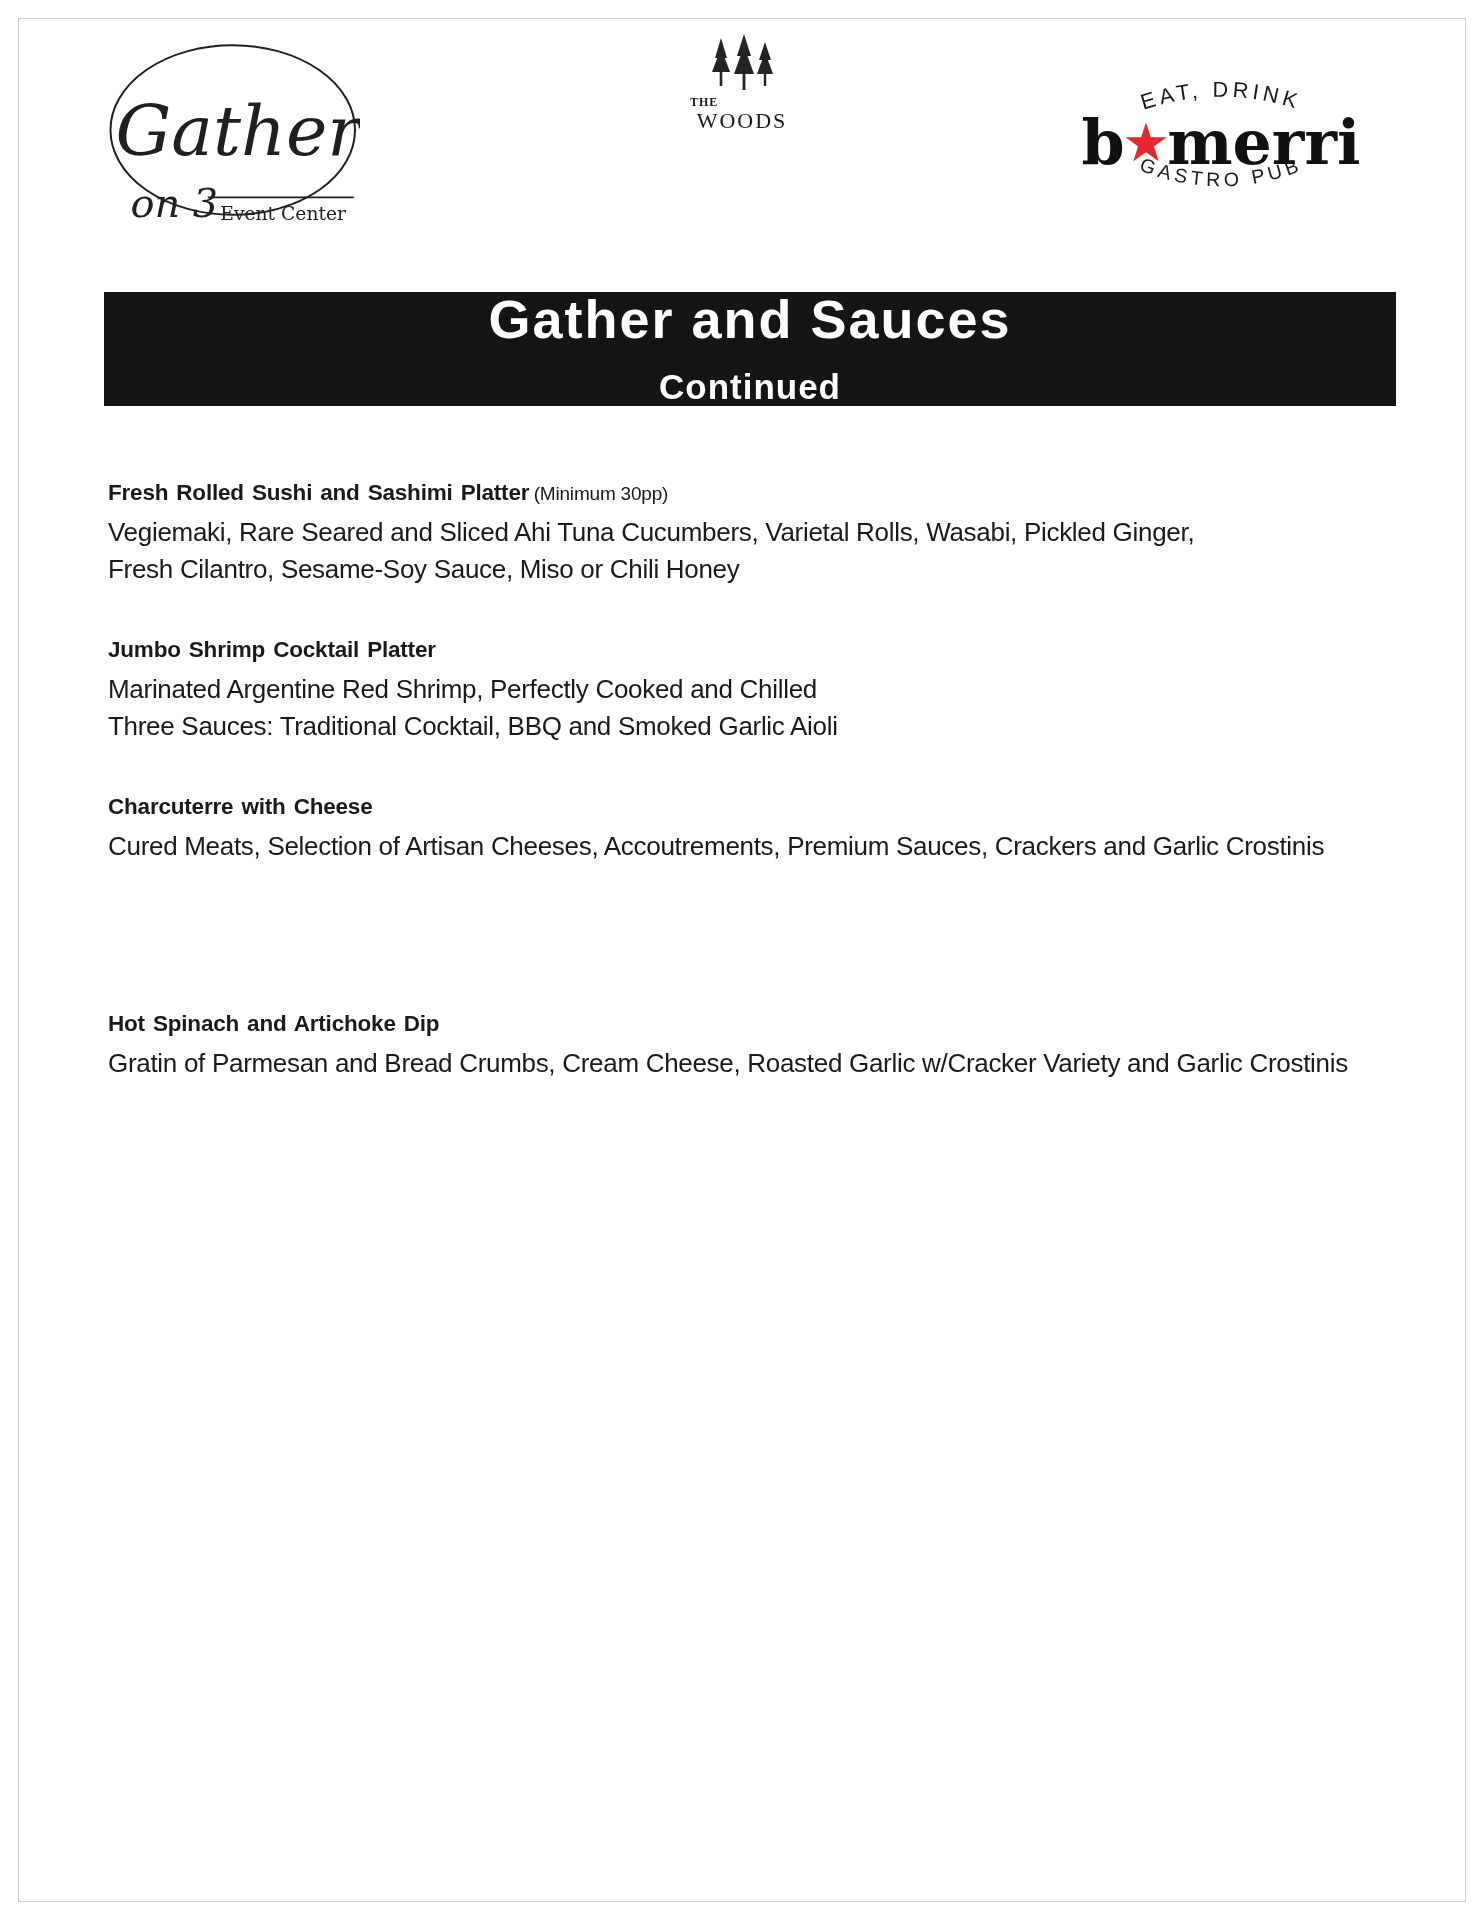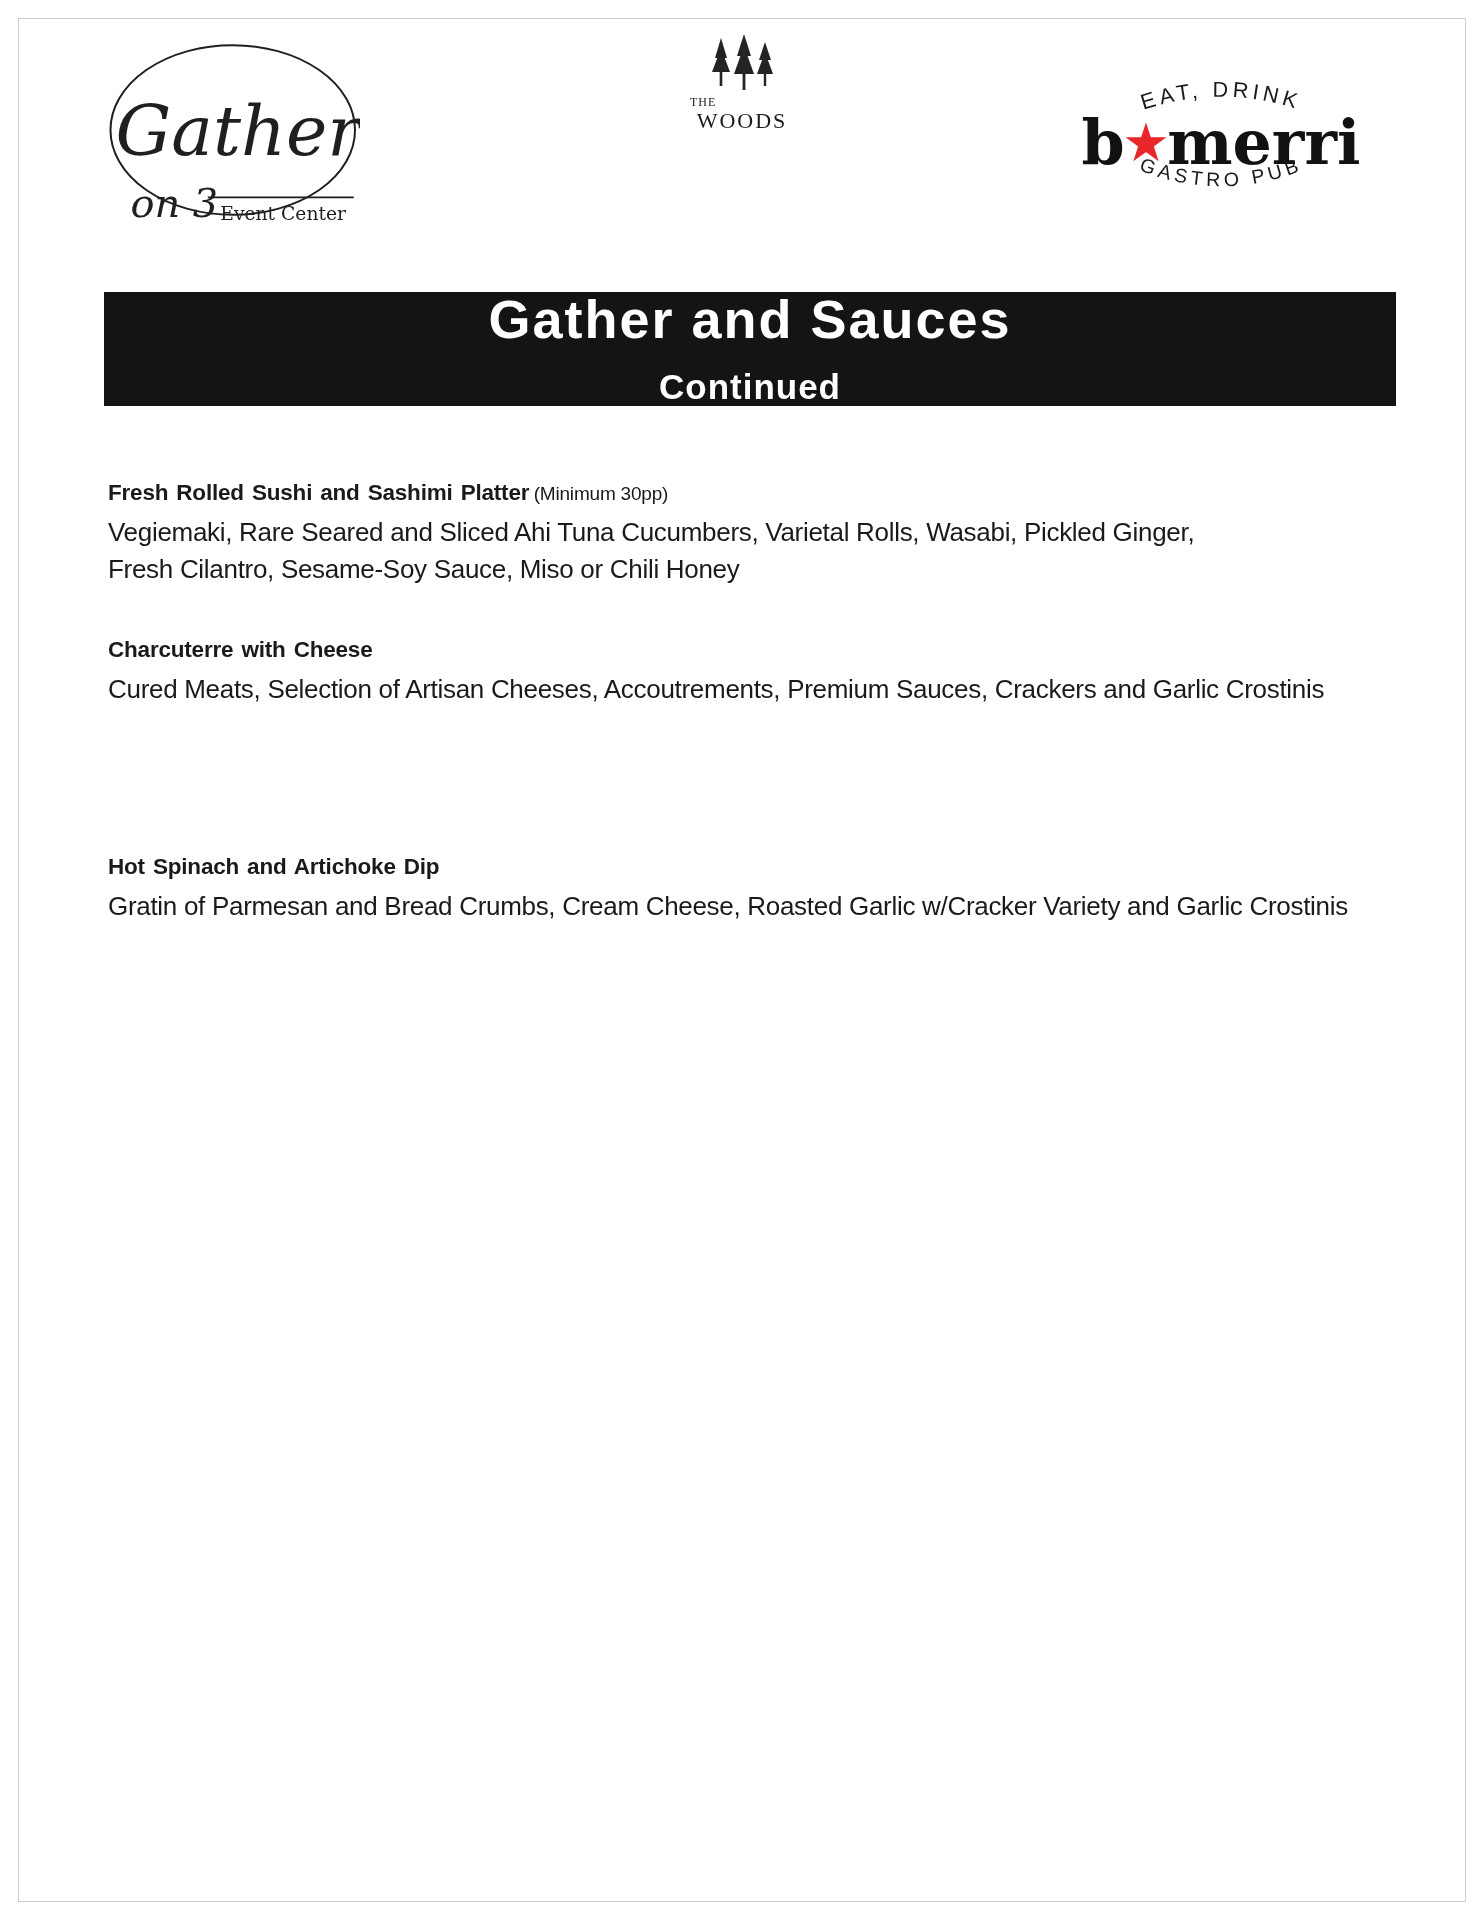--- a/index.html
+++ b/index.html
@@ -20,20 +20,21 @@
   
   .logo-gather{position:absolute;left:98px;top:40px;width:262px;height:200px;}
   .logo-woods{
     position:absolute;left:50%;top:34px;transform:translateX(-50%);
     text-align:center;width:140px;
   }
   .woods-the{
     font-family:"Liberation Serif", serif;
     font-size:12px;letter-spacing:1px;margin-top:1px;text-align:left;
     padding-left:18px;
+    font-weight:bold;
   }
   .woods-name{
     font-family:Liberation Serif, serif;
     font-size:22px;letter-spacing:2px;line-height:1;
   }
   .logo-bmerri{position:absolute;right:88px;top:42px;width:350px;height:165px;}
 
   
   .banner{
     position:absolute;left:104px;top:292px;width:1292px;height:114px;
@@ -127,20 +128,27 @@
     <div class="menu-item">
       <div class="item-title-line">
         <span class="item-title">Fresh Rolled Sushi and Sashimi Platter</span>
         <span class="item-note">(Minimum 30pp)</span>
       </div>
       <div class="item-desc">Vegiemaki, Rare Seared and Sliced Ahi Tuna Cucumbers, Varietal Rolls, Wasabi, Pickled Ginger,
 Fresh Cilantro, Sesame-Soy Sauce, Miso or Chili Honey</div>
     </div>
 
 
+    <div class="menu-item">
+      <div class="item-title-line">
+        <span class="item-title">Jumbo Shrimp Cocktail Platter</span>
+      </div>
+      <div class="item-desc">Marinated Argentine Red Shrimp, Perfectly Cooked and Chilled
+Three Sauces: Traditional Cocktail, BBQ and Smoked Garlic Aioli</div>
+    </div>
 
     <div class="menu-item">
       <div class="item-title-line">
         <span class="item-title">Charcuterre with Cheese</span>
       </div>
       <div class="item-desc">Cured Meats, Selection of Artisan Cheeses, Accoutrements, Premium Sauces, Crackers and Garlic Crostinis</div>
     </div>
 
     <div class="menu-item gap-large">
       <div class="item-title-line">

